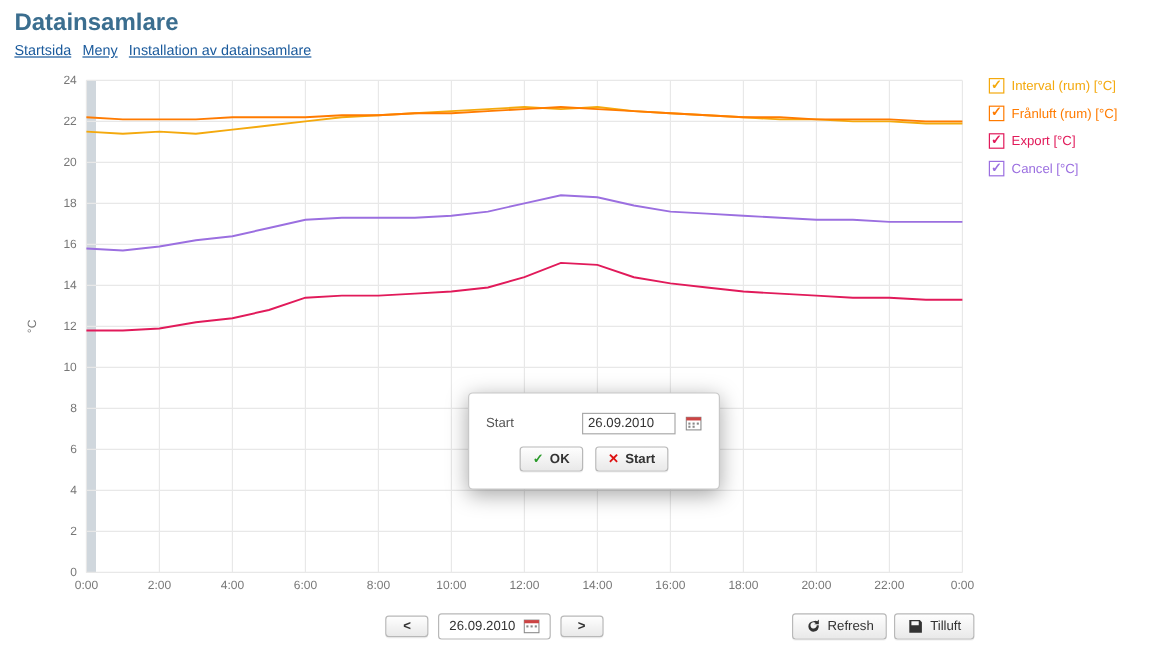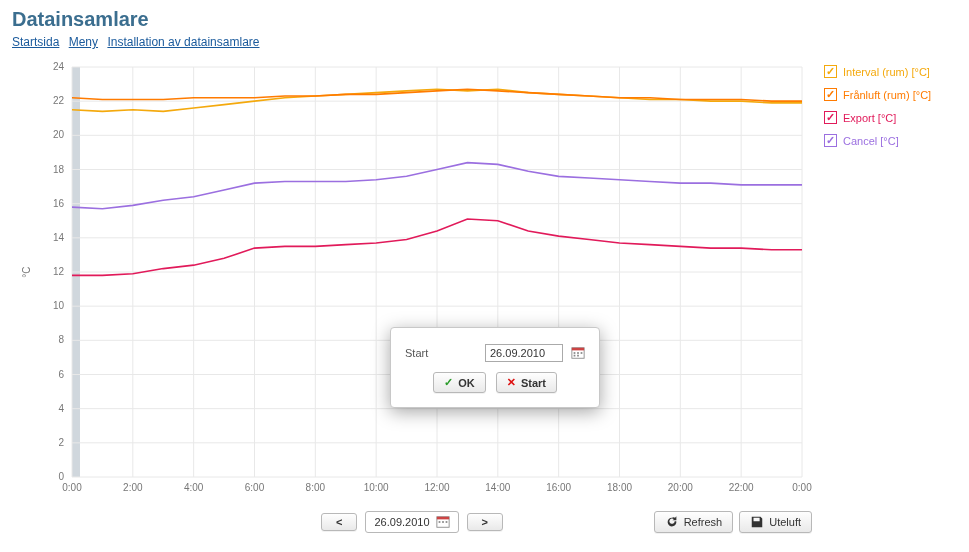--- a/index.html
+++ b/index.html
@@ -164,21 +164,21 @@
           <button class="btn">
             <svg viewBox="0 0 16 16">
                 <path d="M8 3a5 5 0 1 0 4.9 4H11a3 3 0 1 1-.9-2.1L8.5 6H13V1.5l-1.5 1.5A5 5 0 0 0 8 3z" fill="#333"></path>
               </svg>
             <span>Refresh</span>
           </button>
           <button class="btn">
             <svg viewBox="0 0 16 16">
                 <path d="M2 2h10l2 2v10H2V2zm2 1v4h7V3H4zm1 7h6v3H5v-3z" fill="#333"></path>
               </svg>
-            <span>Uteluft</span>
+            <span>Tilluft</span>
           </button>
         </div>
       </div>
     </div>
 
     <div class="legend" id="legend">
         <div class="legend-item">
           <span class="legend-cb" style="border-color:#f4a90d;color:#f4a90d">✓</span>
           <span style="color:#f4a90d">Interval (rum) [°C]</span>
         </div>

